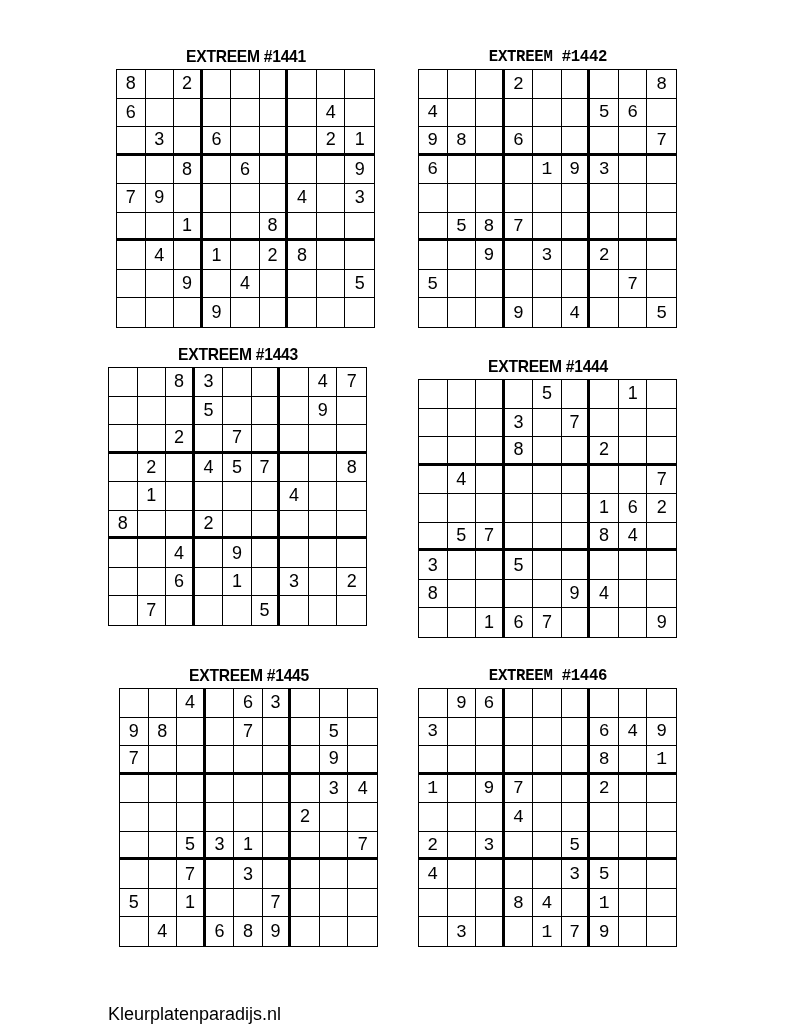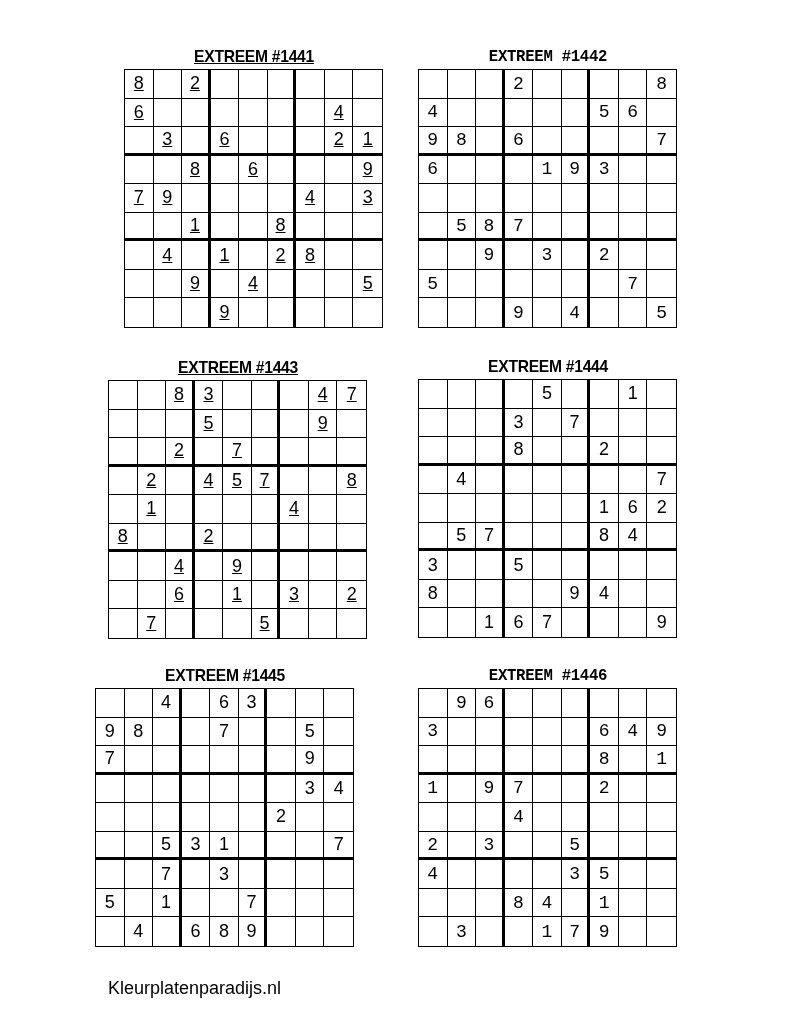--- a/index.html
+++ b/index.html
@@ -5,26 +5,26 @@
   html, body { margin:0; padding:0; background:#ffffff; }
   body { width:786px; height:1024px; position:relative; overflow:hidden; font-family:"Liberation Sans", sans-serif; color:#000; }
   .puzzle { position:absolute; width:260px; }
   .title { text-align:center; font-weight:bold; font-size:17px; height:24px; line-height:24px; letter-spacing:-0.3px; transform:scaleX(0.92); }
   .grid { display:grid; grid-template-columns:repeat(9, 1fr); grid-template-rows:repeat(9, 1fr); width:259px; height:259px; border:1.5px solid #000; box-sizing:border-box; }
   .cell { border-right:1px solid #000; border-bottom:1px solid #000; display:flex; align-items:center; justify-content:center; font-size:18px; box-sizing:border-box; }
   .cell.c9 { border-right:none; }
   .cell.r9 { border-bottom:none; }
   .cell.c3, .cell.c6 { border-right:3px solid #000; }
   .cell.r3, .cell.r6 { border-bottom:3px solid #000; }
-  .footer { position:absolute; left:108px; top:978px; font-size:18px; }
+  .footer { position:absolute; left:108px; top:1004px; font-size:18px; }
 </style>
 </head>
 <body>
 
-<div id="p0" class="puzzle" style="left:124px; top:45px;text-decoration:underline;">
+<div id="p0" class="puzzle" style="left:116px; top:45px;">
   <div class="title">EXTREEM #1441</div>
   <div class="grid">
       <div class="cell r1 c1">8</div>
       <div class="cell r1 c2"></div>
       <div class="cell r1 c3">2</div>
       <div class="cell r1 c4"></div>
       <div class="cell r1 c5"></div>
       <div class="cell r1 c6"></div>
       <div class="cell r1 c7"></div>
       <div class="cell r1 c8"></div>
@@ -182,21 +182,21 @@
       <div class="cell r9 c2"></div>
       <div class="cell r9 c3"></div>
       <div class="cell r9 c4">9</div>
       <div class="cell r9 c5"></div>
       <div class="cell r9 c6">4</div>
       <div class="cell r9 c7"></div>
       <div class="cell r9 c8"></div>
       <div class="cell r9 c9">5</div>
     </div>
 </div>
-<div id="p2" class="puzzle" style="left:108px; top:356px;text-decoration:underline;">
+<div id="p2" class="puzzle" style="left:108px; top:343px;">
   <div class="title">EXTREEM #1443</div>
   <div class="grid">
       <div class="cell r1 c1"></div>
       <div class="cell r1 c2"></div>
       <div class="cell r1 c3">8</div>
       <div class="cell r1 c4">3</div>
       <div class="cell r1 c5"></div>
       <div class="cell r1 c6"></div>
       <div class="cell r1 c7"></div>
       <div class="cell r1 c8">4</div>
@@ -354,21 +354,21 @@
       <div class="cell r9 c2"></div>
       <div class="cell r9 c3">1</div>
       <div class="cell r9 c4">6</div>
       <div class="cell r9 c5">7</div>
       <div class="cell r9 c6"></div>
       <div class="cell r9 c7"></div>
       <div class="cell r9 c8"></div>
       <div class="cell r9 c9">9</div>
     </div>
 </div>
-<div id="p4" class="puzzle" style="left:95px; top:664px;">
+<div id="p4" class="puzzle" style="left:119px; top:664px;">
   <div class="title">EXTREEM #1445</div>
   <div class="grid">
       <div class="cell r1 c1"></div>
       <div class="cell r1 c2"></div>
       <div class="cell r1 c3">4</div>
       <div class="cell r1 c4"></div>
       <div class="cell r1 c5">6</div>
       <div class="cell r1 c6">3</div>
       <div class="cell r1 c7"></div>
       <div class="cell r1 c8"></div>

